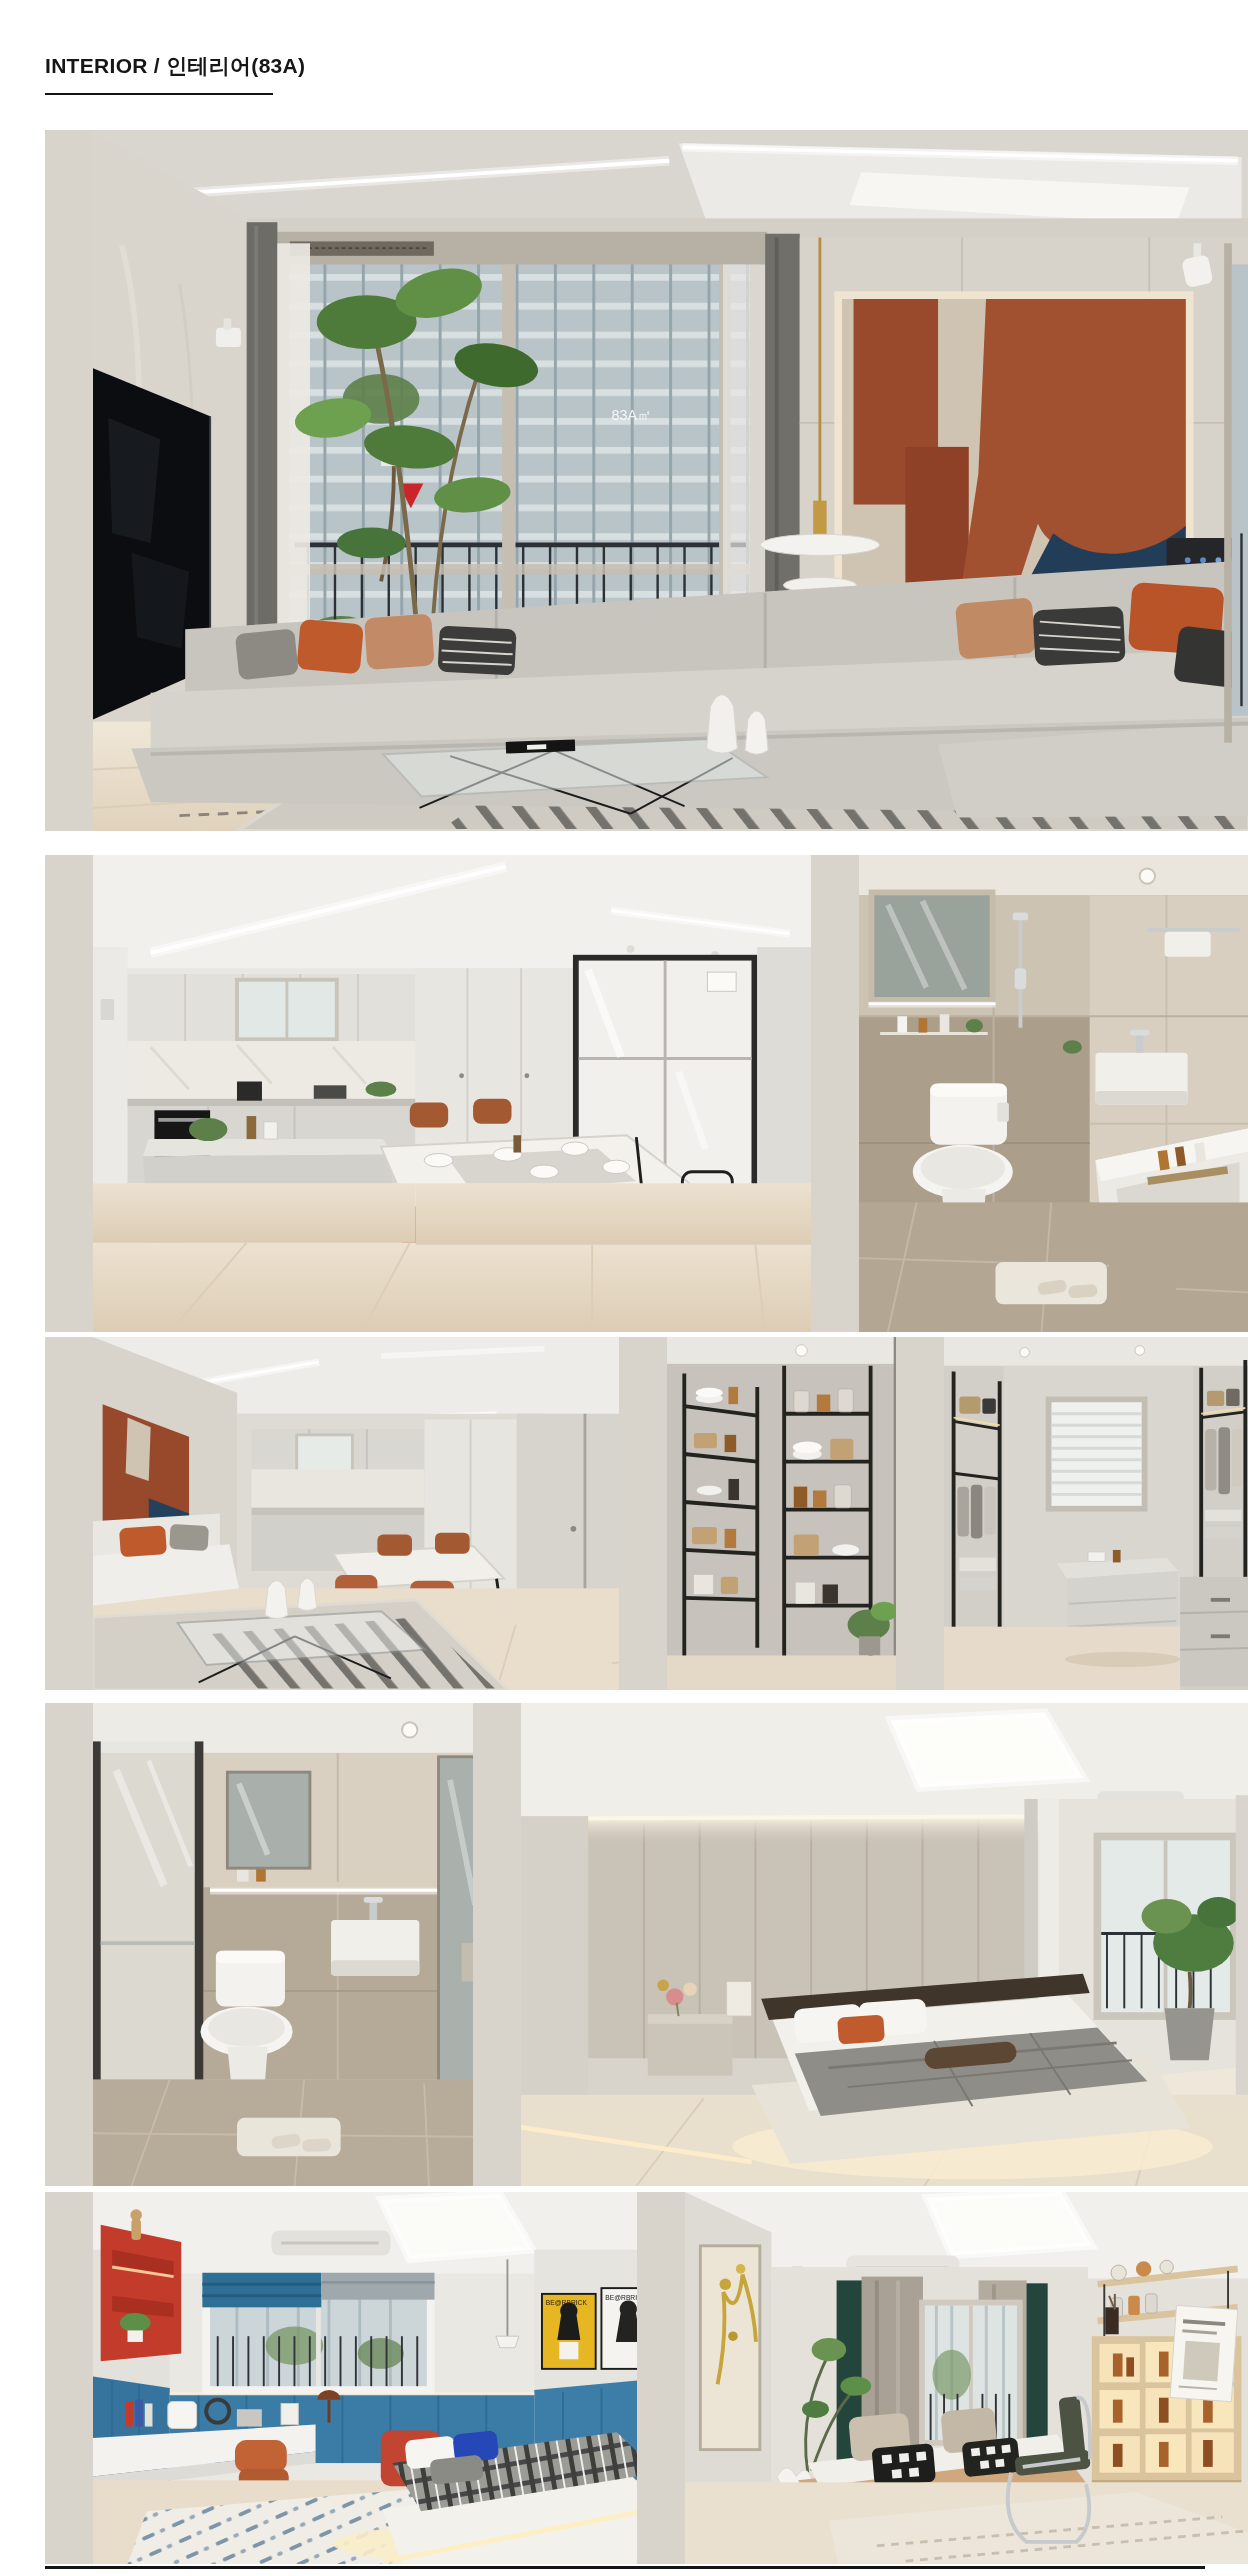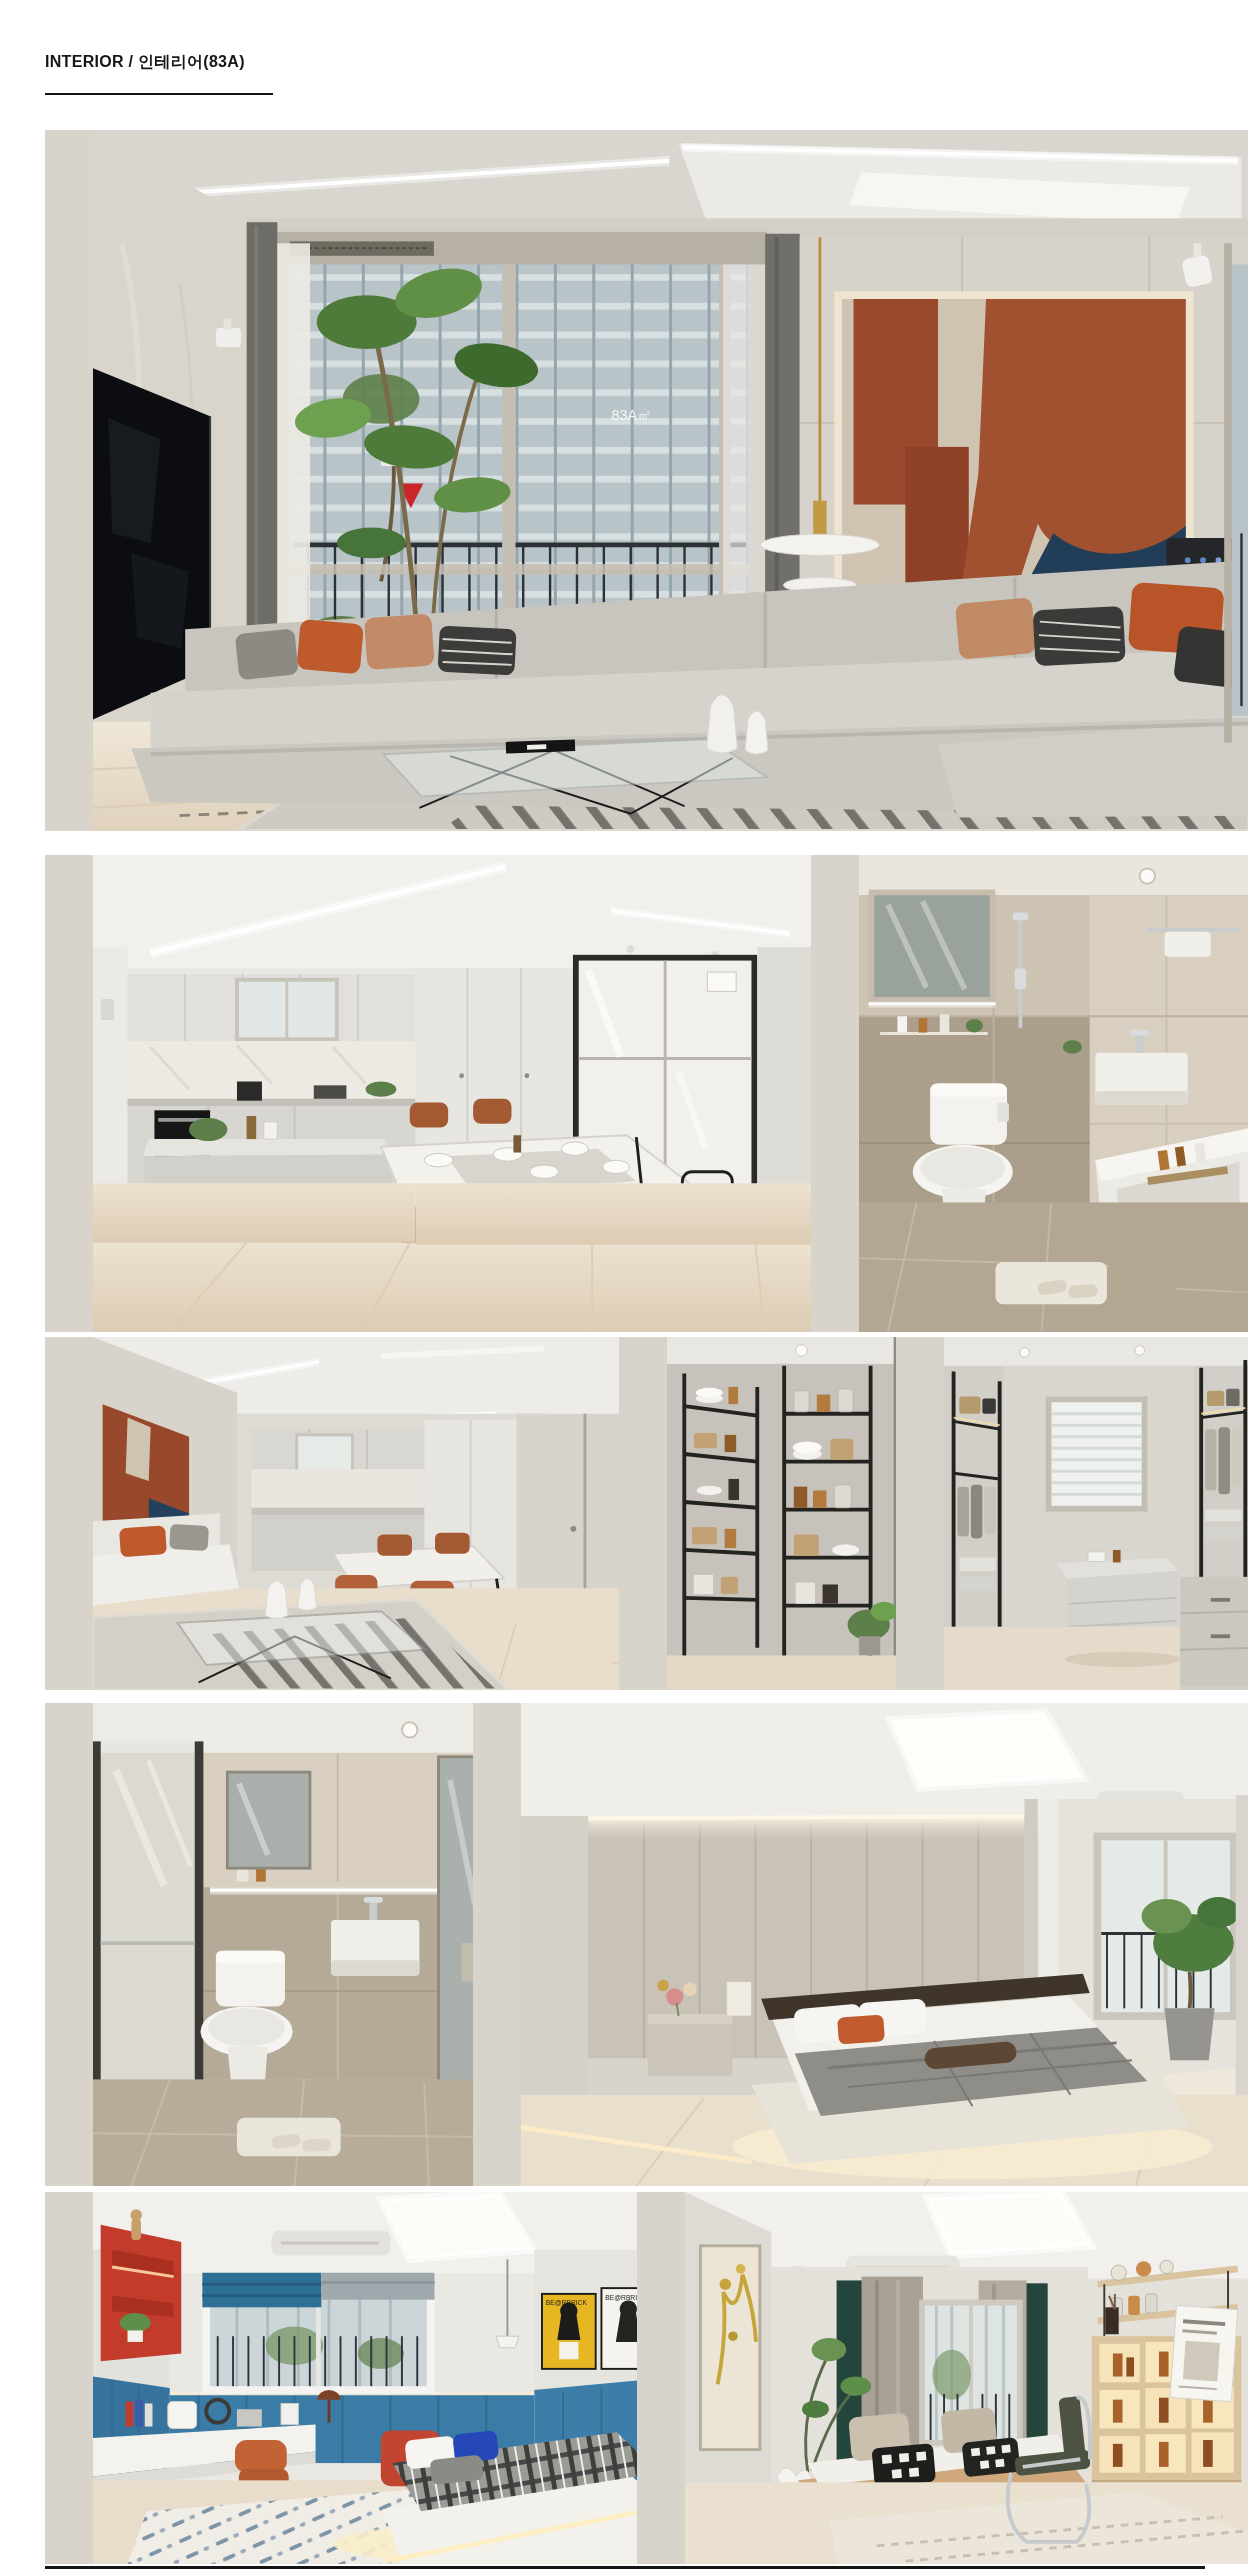--- a/index.html
+++ b/index.html
@@ -1,18 +1,18 @@
 <!DOCTYPE html>
 <html><head>
 <meta charset="utf-8">
 <style>
   html,body{margin:0;padding:0;background:#ffffff;}
   .page{position:relative;width:1248px;height:2576px;background:#ffffff;
         font-family:"Liberation Sans",sans-serif;overflow:hidden;}
-  .page-title{position:absolute;left:45px;top:52px;margin:0;font-size:16px;
+  .page-title{position:absolute;left:45px;top:52px;margin:0;font-size:21px;
         font-weight:700;letter-spacing:0.3px;color:#161616;white-space:nowrap;}
   .title-rule{position:absolute;left:45px;top:93px;width:228px;height:1.9px;background:#141414;}
   .footer-rule{position:absolute;left:45px;top:2566px;width:1160px;height:2.9px;background:#141414;}
   figure.ph{position:absolute;margin:0;overflow:hidden;background:#d8d4cc;padding-left:48px;}
   figure.ph svg{display:block;width:100%;height:100%;}
 </style>
 </head>
 <body>
 
 <div class="page">

